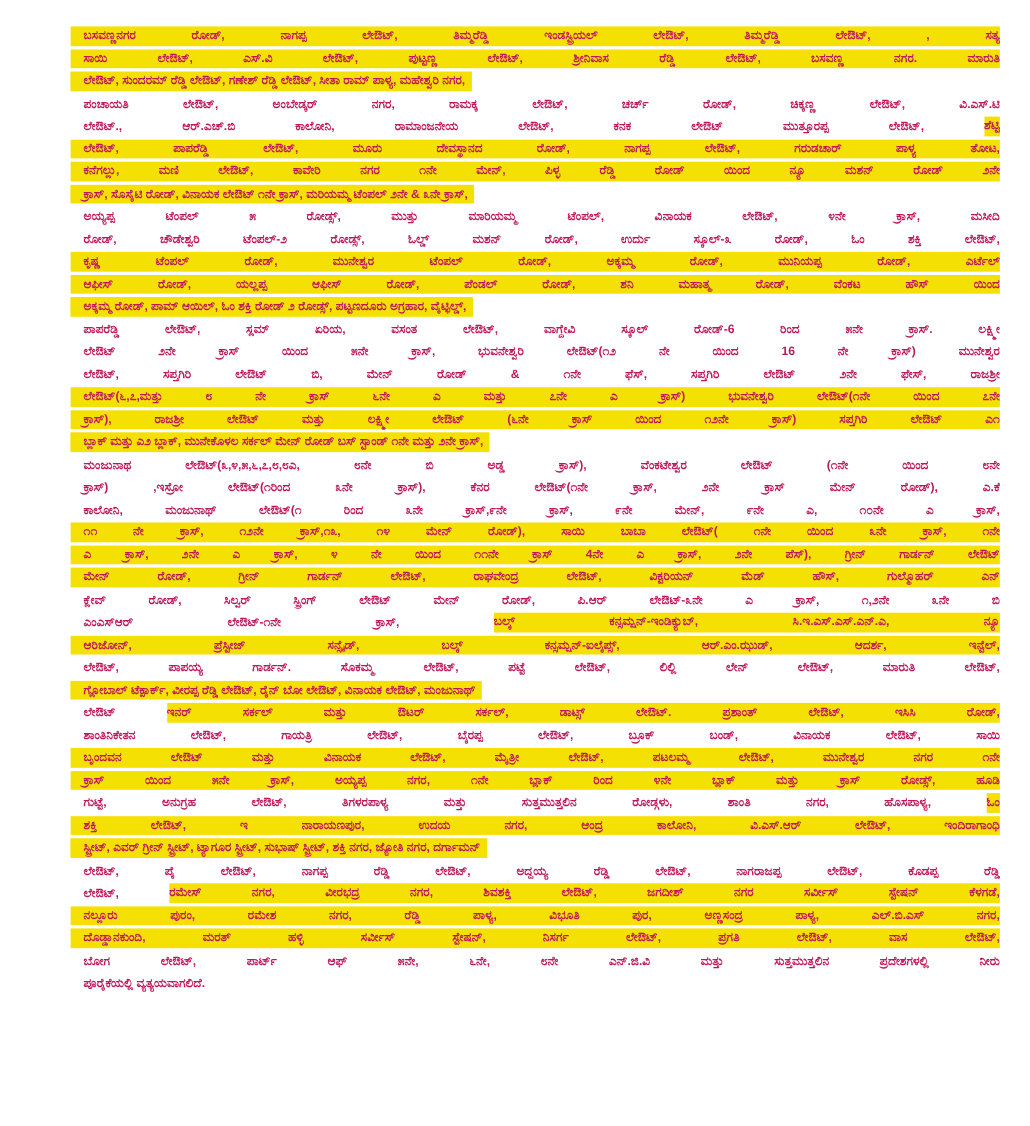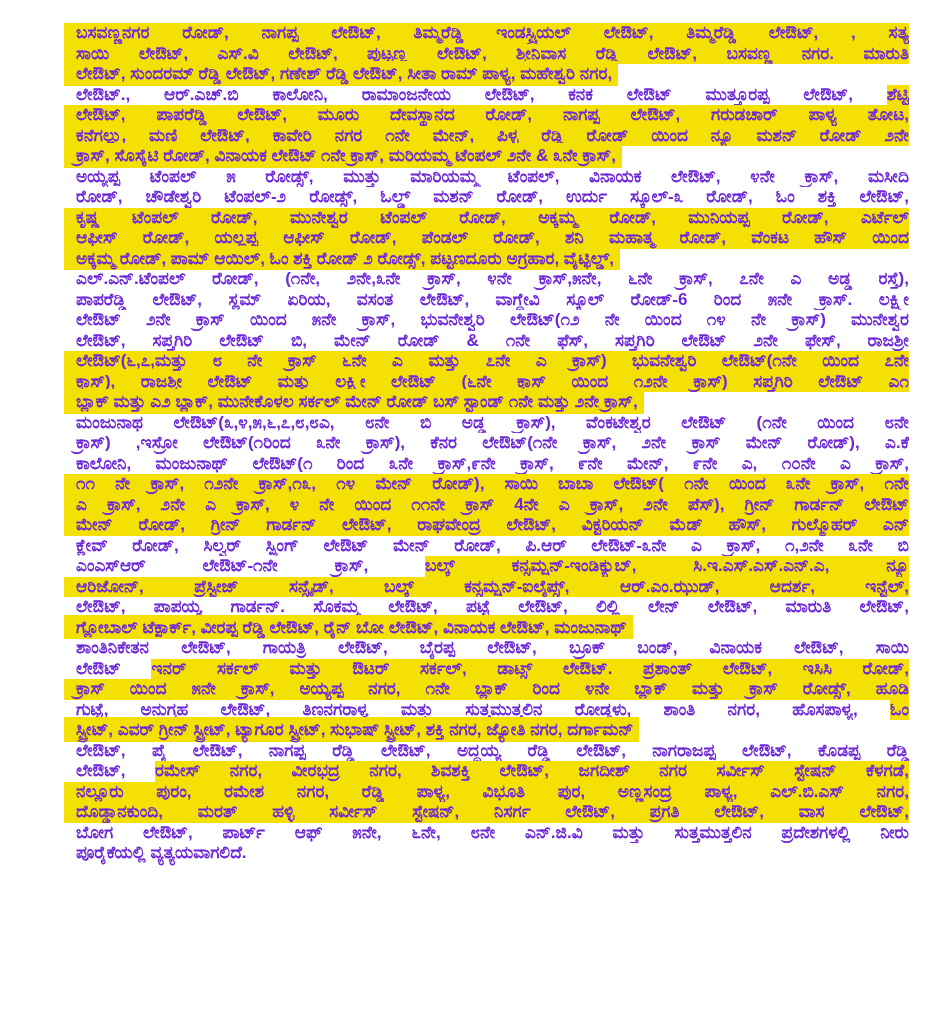--- a/index.html
+++ b/index.html
@@ -12,23 +12,23 @@
   }
   .page{position:absolute;inset:0;background:#ffffff;}
   .textblock{
     position:absolute;
     left:64px;top:23px;width:845px;
   }
   .line{
     position:relative;
     height:20.5px;
     line-height:20.5px;
-    font-size:17px;
+    font-size:11px;
     font-weight:700;
-    color:#6d28d9;
+    color:#be185d;
     padding-left:12px;
     overflow:visible;
     white-space:nowrap;
     text-rendering:optimizeLegibility;
   }
   .line.j{
     white-space:normal;
     text-align:justify;
     text-align-last:justify;
     overflow:hidden;
@@ -43,51 +43,53 @@
   .hl-trail{margin-right:-6px;padding-right:6px;}
 </style>
 </head>
 <body>
 
 <div class="page">
   <div class="textblock" id="textblock">
       <div class="line j"><span class="hl hl-lead hl-trail">ಬಸವಣ್ಣನಗರ ರೋಡ್, ನಾಗಪ್ಪ ಲೇಔಟ್, ತಿಮ್ಮರೆಡ್ಡಿ ಇಂಡಸ್ಟ್ರಿಯಲ್ ಲೇಔಟ್, ತಿಮ್ಮರೆಡ್ಡಿ ಲೇಔಟ್, , ಸತ್ಯ</span></div>
       <div class="line j"><span class="hl hl-lead hl-trail">ಸಾಯಿ ಲೇಔಟ್, ಎಸ್.ವಿ ಲೇಔಟ್, ಪುಟ್ಟಣ್ಣ ಲೇಔಟ್, ಶ್ರೀನಿವಾಸ ರೆಡ್ಡಿ ಲೇಔಟ್, ಬಸವಣ್ಣ ನಗರ. ಮಾರುತಿ</span></div>
       <div class="line"><span class="hl hl-lead hl-trail">ಲೇಔಟ್, ಸುಂದರಮ್ ರೆಡ್ಡಿ ಲೇಔಟ್, ಗಣೇಶ್ ರೆಡ್ಡಿ ಲೇಔಟ್, ಸೀತಾ ರಾಮ್ ಪಾಳ್ಯ, ಮಹೇಶ್ವರಿ ನಗರ,</span></div>
+      <div class="line j"><span>ಪಂಚಾಯತಿ ಲೇಔಟ್, ಅಂಬೇಡ್ಕರ್ ನಗರ, ರಾಮಕ್ಕ ಲೇಔಟ್, ಚರ್ಚ್ ರೋಡ್, ಚಿಕ್ಕಣ್ಣ ಲೇಔಟ್, ವಿ.ಎಸ್.ಟಿ</span></div>
       <div class="line j"><span>ಲೇಔಟ್., ಆರ್.ಎಚ್.ಬಿ ಕಾಲೋನಿ, ರಾಮಾಂಜನೇಯ ಲೇಔಟ್, ಕನಕ ಲೇಔಟ್ ಮುತ್ತೂರಪ್ಪ ಲೇಔಟ್, </span><span class="hl hl-trail">ಶೆಟ್ಟಿ</span></div>
       <div class="line j"><span class="hl hl-lead hl-trail">ಲೇಔಟ್, ಪಾಪರೆಡ್ಡಿ ಲೇಔಟ್, ಮೂರು ದೇವಸ್ಥಾನದ ರೋಡ್, ನಾಗಪ್ಪ ಲೇಔಟ್, ಗರುಡಚಾರ್ ಪಾಳ್ಯ ತೋಟ,</span></div>
       <div class="line j"><span class="hl hl-lead hl-trail">ಕನೆಗಲ್ಲು, ಮಣಿ ಲೇಔಟ್, ಕಾವೇರಿ ನಗರ ೧ನೇ ಮೇನ್, ಪಿಳ್ಳ ರೆಡ್ಡಿ ರೋಡ್ ಯಿಂದ ನ್ಯೂ ಮಶನ್ ರೋಡ್ ೨ನೇ</span></div>
       <div class="line"><span class="hl hl-lead hl-trail">ಕ್ರಾಸ್, ಸೊಸೈಟಿ ರೋಡ್, ವಿನಾಯಕ ಲೇಔಟ್ ೧ನೇ ಕ್ರಾಸ್, ಮರಿಯಮ್ಮ ಟೆಂಪಲ್ ೨ನೇ &amp; ೩ನೇ ಕ್ರಾಸ್,</span></div>
       <div class="line j"><span>ಅಯ್ಯಪ್ಪ ಟೆಂಪಲ್ ೫ ರೋಡ್ಸ್, ಮುತ್ತು ಮಾರಿಯಮ್ಮ ಟೆಂಪಲ್, ವಿನಾಯಕ ಲೇಔಟ್, ೪ನೇ ಕ್ರಾಸ್, ಮಸೀದಿ</span></div>
       <div class="line j"><span>ರೋಡ್, ಚೌಡೇಶ್ವರಿ ಟೆಂಪಲ್-೨ ರೋಡ್ಸ್, ಓಲ್ಡ್ ಮಶನ್ ರೋಡ್, ಉರ್ದು ಸ್ಕೂಲ್-೩ ರೋಡ್, ಓಂ ಶಕ್ತಿ ಲೇಔಟ್,</span></div>
       <div class="line j"><span class="hl hl-lead hl-trail">ಕೃಷ್ಣ ಟೆಂಪಲ್ ರೋಡ್, ಮುನೇಶ್ವರ ಟೆಂಪಲ್ ರೋಡ್, ಅಕ್ಕಮ್ಮ ರೋಡ್, ಮುನಿಯಪ್ಪ ರೋಡ್, ಎರ್ಟೆಲ್</span></div>
       <div class="line j"><span class="hl hl-lead hl-trail">ಆಫೀಸ್ ರೋಡ್, ಯಲ್ಲಪ್ಪ ಆಫೀಸ್ ರೋಡ್, ಪೆಂಡಲ್ ರೋಡ್, ಶನಿ ಮಹಾತ್ಮ ರೋಡ್, ವೆಂಕಟ ಹೌಸ್ ಯಿಂದ</span></div>
       <div class="line"><span class="hl hl-lead hl-trail">ಅಕ್ಕಮ್ಮ ರೋಡ್, ಪಾಮ್ ಆಯಿಲ್, ಓಂ ಶಕ್ತಿ ರೋಡ್ ೨ ರೋಡ್ಸ್, ಪಟ್ಟಣದೂರು ಅಗ್ರಹಾರ, ವೈಟ್ಫಿಲ್ಡ್,</span></div>
-      <div class="line j"><span>ಎಲ್.ಎನ್.ಟೆಂಪಲ್ ರೋಡ್, (೧ನೇ, ೨ನೇ,೩ನೇ ಕ್ರಾಸ್, ೪ನೇ ಕ್ರಾಸ್,೫ನೇ, ೬ನೇ ಕ್ರಾಸ್, ೭ನೇ ಎ ಅಡ್ಡ ರಸ್ತೆ),</span></div>
       <div class="line j"><span>ಪಾಪರೆಡ್ಡಿ ಲೇಔಟ್, ಸ್ಲಮ್ ಏರಿಯ, ವಸಂತ ಲೇಔಟ್, ವಾಗ್ದೇವಿ ಸ್ಕೂಲ್ ರೋಡ್-6 ರಿಂದ ೫ನೇ ಕ್ರಾಸ್. ಲಕ್ಷ್ಮೀ</span></div>
-      <div class="line j"><span>ಲೇಔಟ್ ೨ನೇ ಕ್ರಾಸ್ ಯಿಂದ ೫ನೇ ಕ್ರಾಸ್, ಭುವನೇಶ್ವರಿ ಲೇಔಟ್(೧೨ ನೇ ಯಿಂದ ೧೪ ನೇ ಕ್ರಾಸ್) ಮುನೇಶ್ವರ</span></div>
+      <div class="line j"><span>ಲೇಔಟ್ ೨ನೇ ಕ್ರಾಸ್ ಯಿಂದ ೫ನೇ ಕ್ರಾಸ್, ಭುವನೇಶ್ವರಿ ಲೇಔಟ್(೧೨ ನೇ ಯಿಂದ 16 ನೇ ಕ್ರಾಸ್) ಮುನೇಶ್ವರ</span></div>
       <div class="line j"><span>ಲೇಔಟ್, ಸಪ್ತಗಿರಿ ಲೇಔಟ್ ಬಿ, ಮೇನ್ ರೋಡ್ &amp; ೧ನೇ ಫೆಸ್, ಸಪ್ತಗಿರಿ ಲೇಔಟ್ ೨ನೇ ಫೇಸ್, ರಾಜಶ್ರೀ</span></div>
       <div class="line j"><span class="hl hl-lead hl-trail">ಲೇಔಟ್(೬,೭,ಮತ್ತು ೮ ನೇ ಕ್ರಾಸ್ ೬ನೇ ಎ ಮತ್ತು ೭ನೇ ಎ ಕ್ರಾಸ್) ಭುವನೇಶ್ವರಿ ಲೇಔಟ್(೧ನೇ ಯಿಂದ ೭ನೇ</span></div>
       <div class="line j"><span class="hl hl-lead hl-trail">ಕ್ರಾಸ್), ರಾಜಶ್ರೀ ಲೇಔಟ್ ಮತ್ತು ಲಕ್ಷ್ಮೀ ಲೇಔಟ್ (೬ನೇ ಕ್ರಾಸ್ ಯಿಂದ ೧೨ನೇ ಕ್ರಾಸ್) ಸಪ್ತಗಿರಿ ಲೇಔಟ್ ಎ೧</span></div>
       <div class="line"><span class="hl hl-lead hl-trail">ಬ್ಲಾಕ್ ಮತ್ತು ಎ೨ ಬ್ಲಾಕ್, ಮುನೇಕೊಳಲ ಸರ್ಕಲ್ ಮೇನ್ ರೋಡ್ ಬಸ್ ಸ್ಟಾಂಡ್ ೧ನೇ ಮತ್ತು ೨ನೇ ಕ್ರಾಸ್,</span></div>
       <div class="line j"><span>ಮಂಜುನಾಥ ಲೇಔಟ್(೩,೪,೫,೬,೭,೮,೮ಎ, ೮ನೇ ಬಿ ಅಡ್ಡ ಕ್ರಾಸ್), ವೆಂಕಟೇಶ್ವರ ಲೇಔಟ್ (೧ನೇ ಯಿಂದ ೮ನೇ</span></div>
       <div class="line j"><span>ಕ್ರಾಸ್) ,ಇಸ್ರೋ ಲೇಔಟ್(೧ರಿಂದ ೩ನೇ ಕ್ರಾಸ್), ಕೆನರ ಲೇಔಟ್(೧ನೇ ಕ್ರಾಸ್, ೨ನೇ ಕ್ರಾಸ್ ಮೇನ್ ರೋಡ್), ಎ.ಕೆ</span></div>
       <div class="line j"><span>ಕಾಲೋನಿ, ಮಂಜುನಾಥ್ ಲೇಔಟ್(೧ ರಿಂದ ೩ನೇ ಕ್ರಾಸ್,೯ನೇ ಕ್ರಾಸ್, ೯ನೇ ಮೇನ್, ೯ನೇ ಎ, ೧೦ನೇ ಎ ಕ್ರಾಸ್,</span></div>
       <div class="line j"><span class="hl hl-lead hl-trail">೧೧ ನೇ ಕ್ರಾಸ್, ೧೨ನೇ ಕ್ರಾಸ್,೧೩, ೧೪ ಮೇನ್ ರೋಡ್), ಸಾಯಿ ಬಾಬಾ ಲೇಔಟ್( ೧ನೇ ಯಿಂದ ೩ನೇ ಕ್ರಾಸ್, ೧ನೇ</span></div>
       <div class="line j"><span class="hl hl-lead hl-trail">ಎ ಕ್ರಾಸ್, ೨ನೇ ಎ ಕ್ರಾಸ್, ೪ ನೇ ಯಿಂದ ೧೧ನೇ ಕ್ರಾಸ್ 4ನೇ ಎ ಕ್ರಾಸ್, ೨ನೇ ಪೆಸ್), ಗ್ರೀನ್ ಗಾರ್ಡನ್ ಲೇಔಟ್</span></div>
       <div class="line j"><span class="hl hl-lead hl-trail">ಮೇನ್ ರೋಡ್, ಗ್ರೀನ್ ಗಾರ್ಡನ್ ಲೇಔಟ್, ರಾಘವೇಂದ್ರ ಲೇಔಟ್, ವಿಕ್ಟರಿಯನ್ ಮೆಡ್ ಹೌಸ್, ಗುಲ್ಮೊಹರ್ ಎನ್</span></div>
       <div class="line j"><span>ಕ್ಲೇವ್ ರೋಡ್, ಸಿಲ್ವರ್ ಸ್ಪ್ರಿಂಗ್ ಲೇಔಟ್ ಮೇನ್ ರೋಡ್, ಪಿ.ಆರ್ ಲೇಔಟ್-೩ನೇ ಎ ಕ್ರಾಸ್, ೧,೨ನೇ ೩ನೇ ಬಿ</span></div>
       <div class="line j"><span>ಎಂಎಸ್ಆರ್ ಲೇಔಟ್-೧ನೇ ಕ್ರಾಸ್, </span><span class="hl hl-trail">ಬಲ್ಕ್ ಕನ್ಸಮ್ಷನ್-ಇಂಡಿಕ್ಯುಬ್, ಸಿ.ಇ.ಎಸ್.ಎಸ್.ಎನ್.ಎ, ನ್ಯೂ</span></div>
       <div class="line j"><span class="hl hl-lead hl-trail">ಆರಿಜೋನ್, ಪ್ರೆಸ್ಟೀಜ್ ಸನ್ಸೈಡ್, ಬಲ್ಕ್ ಕನ್ಸಮ್ಷನ್-ಐಲೈಪ್ಸ್, ಆರ್.ಎಂ.ಝುಡ್, ಆದರ್ಶ, ಇನ್ಟೆಲ್,</span></div>
       <div class="line j"><span>ಲೇಔಟ್, ಪಾಪಯ್ಯ ಗಾರ್ಡನ್. ಸೊಕಮ್ಮ ಲೇಔಟ್, ಪಟ್ಟೆ ಲೇಔಟ್, ಲಿಲ್ಲಿ ಲೇನ್ ಲೇಔಟ್, ಮಾರುತಿ ಲೇಔಟ್,</span></div>
       <div class="line"><span class="hl hl-lead hl-trail">ಗ್ಲೋಬಾಲ್ ಟೆಕ್ಪಾರ್ಕ್, ವೀರಪ್ಪ ರೆಡ್ಡಿ ಲೇಔಟ್, ರೈನ್ ಬೋ ಲೇಔಟ್, ವಿನಾಯಕ ಲೇಔಟ್, ಮಂಜುನಾಥ್</span></div>
+      <div class="line j"><span>ಲೇಔಟ್ </span><span class="hl hl-trail">ಇನರ್ ಸರ್ಕಲ್ ಮತ್ತು ಔಟರ್ ಸರ್ಕಲ್, ಡಾಟ್ಸ್ ಲೇಔಟ್. ಪ್ರಶಾಂತ್ ಲೇಔಟ್, ಇಸಿಸಿ ರೋಡ್,</span></div>
       <div class="line j"><span>ಶಾಂತಿನಿಕೇತನ ಲೇಔಟ್, ಗಾಯತ್ರಿ ಲೇಔಟ್, ಬೈರಪ್ಪ ಲೇಔಟ್, ಬ್ರೂಕ್ ಬಂಡ್, ವಿನಾಯಕ ಲೇಔಟ್, ಸಾಯಿ</span></div>
-      <div class="line j"><span>ಲೇಔಟ್ </span><span class="hl hl-trail">ಇನರ್ ಸರ್ಕಲ್ ಮತ್ತು ಔಟರ್ ಸರ್ಕಲ್, ಡಾಟ್ಸ್ ಲೇಔಟ್. ಪ್ರಶಾಂತ್ ಲೇಔಟ್, ಇಸಿಸಿ ರೋಡ್,</span></div>
+      <div class="line j"><span class="hl hl-lead hl-trail">ಬೃಂದವನ ಲೇಔಟ್ ಮತ್ತು ವಿನಾಯಕ ಲೇಔಟ್, ಮೈತ್ರೀ ಲೇಔಟ್, ಪಟಲಮ್ಮ ಲೇಔಟ್, ಮುನೇಶ್ವರ ನಗರ ೧ನೇ</span></div>
       <div class="line j"><span class="hl hl-lead hl-trail">ಕ್ರಾಸ್ ಯಿಂದ ೫ನೇ ಕ್ರಾಸ್, ಅಯ್ಯಪ್ಪ ನಗರ, ೧ನೇ ಬ್ಲಾಕ್ ರಿಂದ ೪ನೇ ಬ್ಲಾಕ್ ಮತ್ತು ಕ್ರಾಸ್ ರೋಡ್ಸ್, ಹೂಡಿ</span></div>
-      <div class="line j"><span>ಗುಟ್ಟೆ, ಅನುಗ್ರಹ ಲೇಔಟ್, ತಿಣನಗರಾಳ್ಯ ಮತ್ತು ಸುತ್ತಮುತ್ತಲಿನ ರೋಡ್ಗಳು, ಶಾಂತಿ ನಗರ, ಹೊಸಪಾಳ್ಯ, </span><span class="hl hl-trail">ಓಂ</span></div>
+      <div class="line j"><span>ಗುಟ್ಟೆ, ಅನುಗ್ರಹ ಲೇಔಟ್, ತಿಗಳರಪಾಳ್ಯ ಮತ್ತು ಸುತ್ತಮುತ್ತಲಿನ ರೋಡ್ಗಳು, ಶಾಂತಿ ನಗರ, ಹೊಸಪಾಳ್ಯ, </span><span class="hl hl-trail">ಓಂ</span></div>
+      <div class="line j"><span class="hl hl-lead hl-trail">ಶಕ್ತಿ ಲೇಔಟ್, ಇ ನಾರಾಯಣಪುರ, ಉದಯ ನಗರ, ಆಂದ್ರ ಕಾಲೋನಿ, ವಿ.ಎಸ್.ಆರ್ ಲೇಔಟ್, ಇಂದಿರಾಗಾಂಧಿ</span></div>
       <div class="line"><span class="hl hl-lead hl-trail">ಸ್ಟ್ರೀಟ್, ಎವರ್ ಗ್ರೀನ್ ಸ್ಟ್ರೀಟ್, ಟ್ಯಾಗೂರ ಸ್ಟ್ರೀಟ್, ಸುಭಾಷ್ ಸ್ಟ್ರೀಟ್, ಶಕ್ತಿ ನಗರ, ಜ್ಯೋತಿ ನಗರ, ದರ್ಗಾಮನ್</span></div>
       <div class="line j"><span>ಲೇಔಟ್, ಪೈ ಲೇಔಟ್, ನಾಗಪ್ಪ ರೆಡ್ಡಿ ಲೇಔಟ್, ಅದ್ದಯ್ಯ ರೆಡ್ಡಿ ಲೇಔಟ್, ನಾಗರಾಜಪ್ಪ ಲೇಔಟ್, ಕೊಡಪ್ಪ ರೆಡ್ಡಿ</span></div>
       <div class="line j"><span>ಲೇಔಟ್, </span><span class="hl hl-trail">ರಮೇಸ್ ನಗರ, ವೀರಭದ್ರ ನಗರ, ಶಿವಶಕ್ತಿ ಲೇಔಟ್, ಜಗದೀಶ್ ನಗರ ಸರ್ವೀಸ್ ಸ್ಟೇಷನ್ ಕೆಳಗಡೆ,</span></div>
       <div class="line j"><span class="hl hl-lead hl-trail">ನಲ್ಲೂರು ಪುರಂ, ರಮೇಶ ನಗರ, ರೆಡ್ಡಿ ಪಾಳ್ಯ, ವಿಭೂತಿ ಪುರ, ಅಣ್ಣಸಂದ್ರ ಪಾಳ್ಯ, ಎಲ್.ಬಿ.ಎಸ್ ನಗರ,</span></div>
       <div class="line j"><span class="hl hl-lead hl-trail">ದೊಡ್ಡಾನಕುಂದಿ, ಮರತ್ ಹಳ್ಳಿ ಸರ್ವೀಸ್ ಸ್ಟೇಷನ್, ನಿಸರ್ಗ ಲೇಔಟ್, ಪ್ರಗತಿ ಲೇಔಟ್, ವಾಸ ಲೇಔಟ್,</span></div>
       <div class="line j"><span>ಬೋಗ ಲೇಔಟ್, ಪಾರ್ಟ್ ಆಫ್ ೫ನೇ, ೬ನೇ, ೮ನೇ ಎನ್.ಜಿ.ವಿ  ಮತ್ತು ಸುತ್ತಮುತ್ತಲಿನ ಪ್ರದೇಶಗಳಲ್ಲಿ ನೀರು</span></div>
       <div class="line"><span>ಪೂರೈಕೆಯಲ್ಲಿ ವ್ಯತ್ಯಯವಾಗಲಿದೆ.</span></div>
     </div>
 </div>
 

